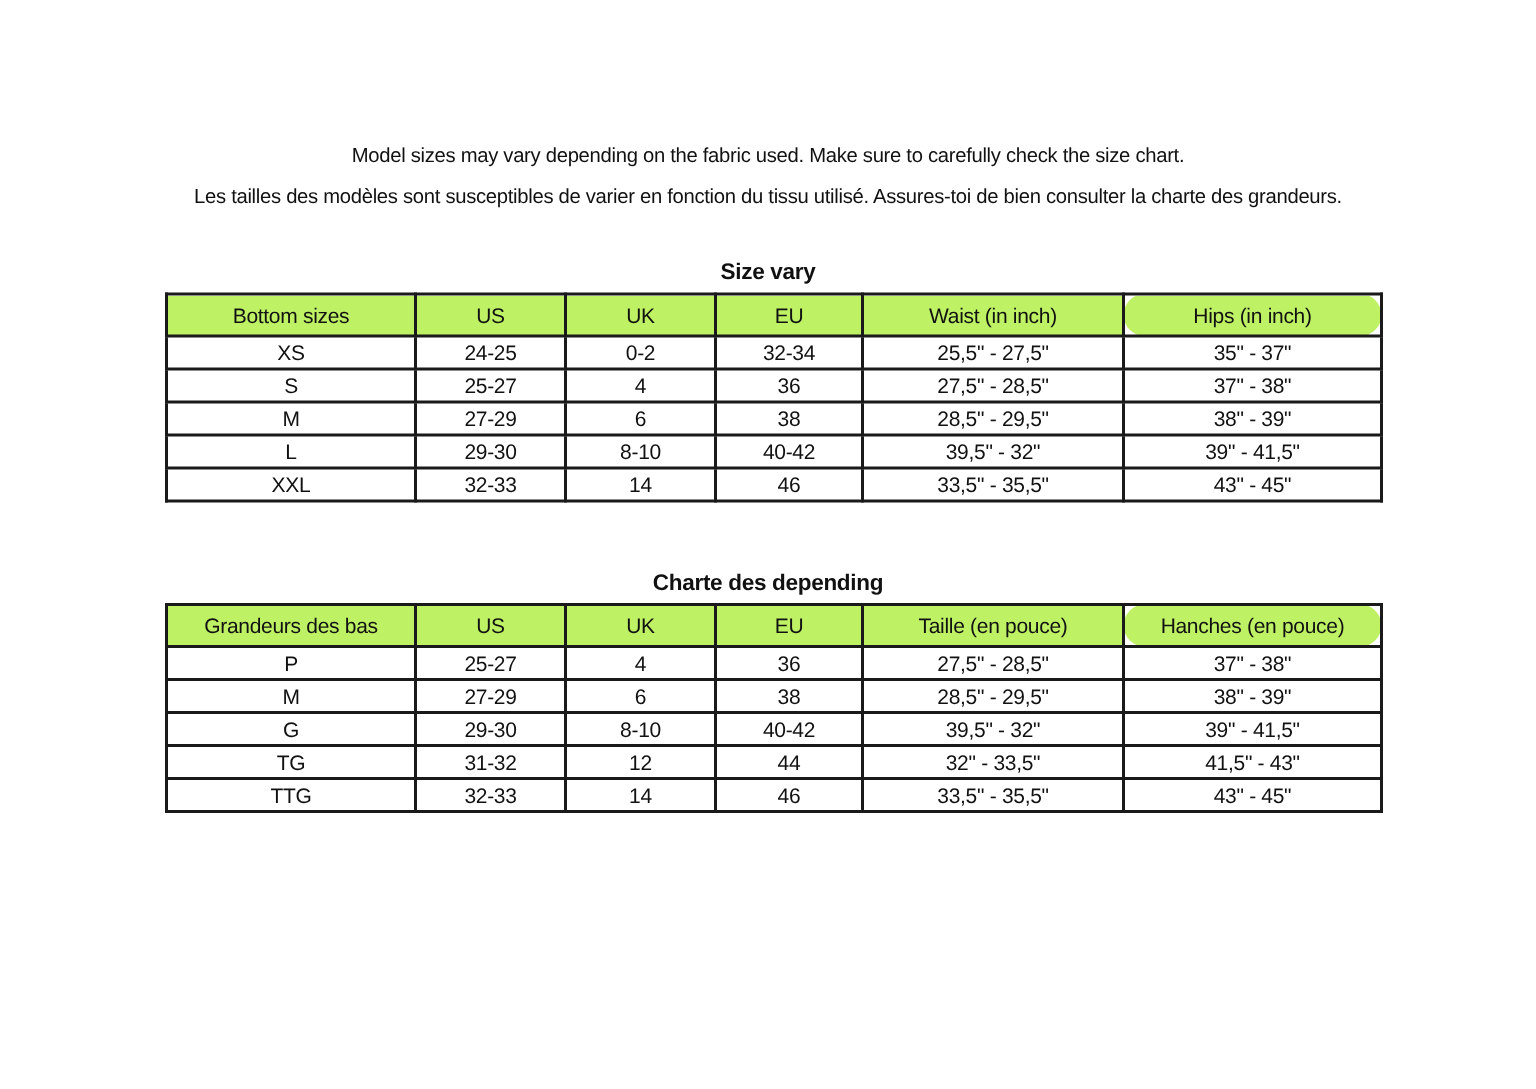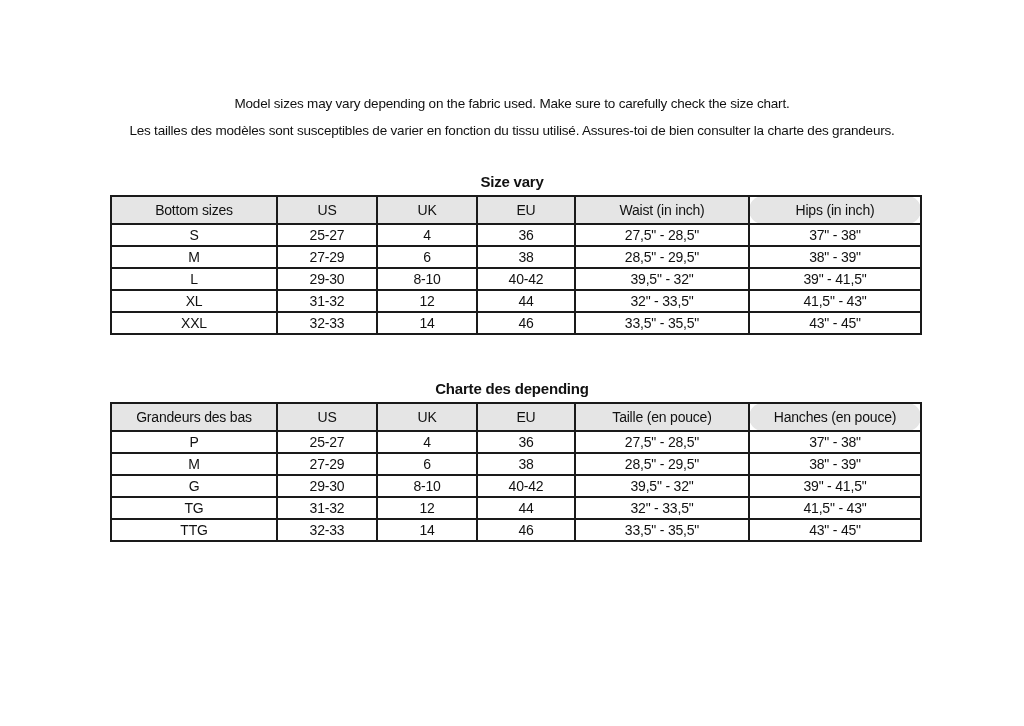--- a/index.html
+++ b/index.html
@@ -49,21 +49,21 @@
     border: 2px solid #1a1a1a;
     text-align: center;
     vertical-align: middle;
     font-size: 14px;
     letter-spacing: -0.2px;
     padding: 0;
     white-space: nowrap;
     overflow: hidden;
   }
   table.size-table th {
-    background: #e5e5e5;
+    background: #bef264;
     font-weight: 400;
     height: 26px;
   }
   table.size-table td {
     height: 20px;
     background: #ffffff;
   }
   table.size-table th:nth-child(1) { width: 164px; }
   table.size-table th:nth-child(2) { width: 98px;  }
   table.size-table th:nth-child(3) { width: 98px;  }
@@ -89,20 +89,28 @@
             <th>Bottom sizes</th>
             <th>US</th>
             <th>UK</th>
             <th>EU</th>
             <th>Waist (in inch)</th>
             <th>Hips (in inch)</th>
           </tr>
         </thead>
         <tbody>
           <tr>
+            <td>XS</td>
+            <td>24-25</td>
+            <td>0-2</td>
+            <td>32-34</td>
+            <td>25,5" - 27,5"</td>
+            <td>35" - 37"</td>
+          </tr>
+          <tr>
             <td>S</td>
             <td>25-27</td>
             <td>4</td>
             <td>36</td>
             <td>27,5" - 28,5"</td>
             <td>37" - 38"</td>
           </tr>
           <tr>
             <td>M</td>
             <td>27-29</td>
@@ -113,28 +121,20 @@
           </tr>
           <tr>
             <td>L</td>
             <td>29-30</td>
             <td>8-10</td>
             <td>40-42</td>
             <td>39,5" - 32"</td>
             <td>39" - 41,5"</td>
           </tr>
           <tr>
-            <td>XL</td>
-            <td>31-32</td>
-            <td>12</td>
-            <td>44</td>
-            <td>32" - 33,5"</td>
-            <td>41,5" - 43"</td>
-          </tr>
-          <tr>
             <td>XXL</td>
             <td>32-33</td>
             <td>14</td>
             <td>46</td>
             <td>33,5" - 35,5"</td>
             <td>43" - 45"</td>
           </tr>
         </tbody>
       </table>
   </section>

